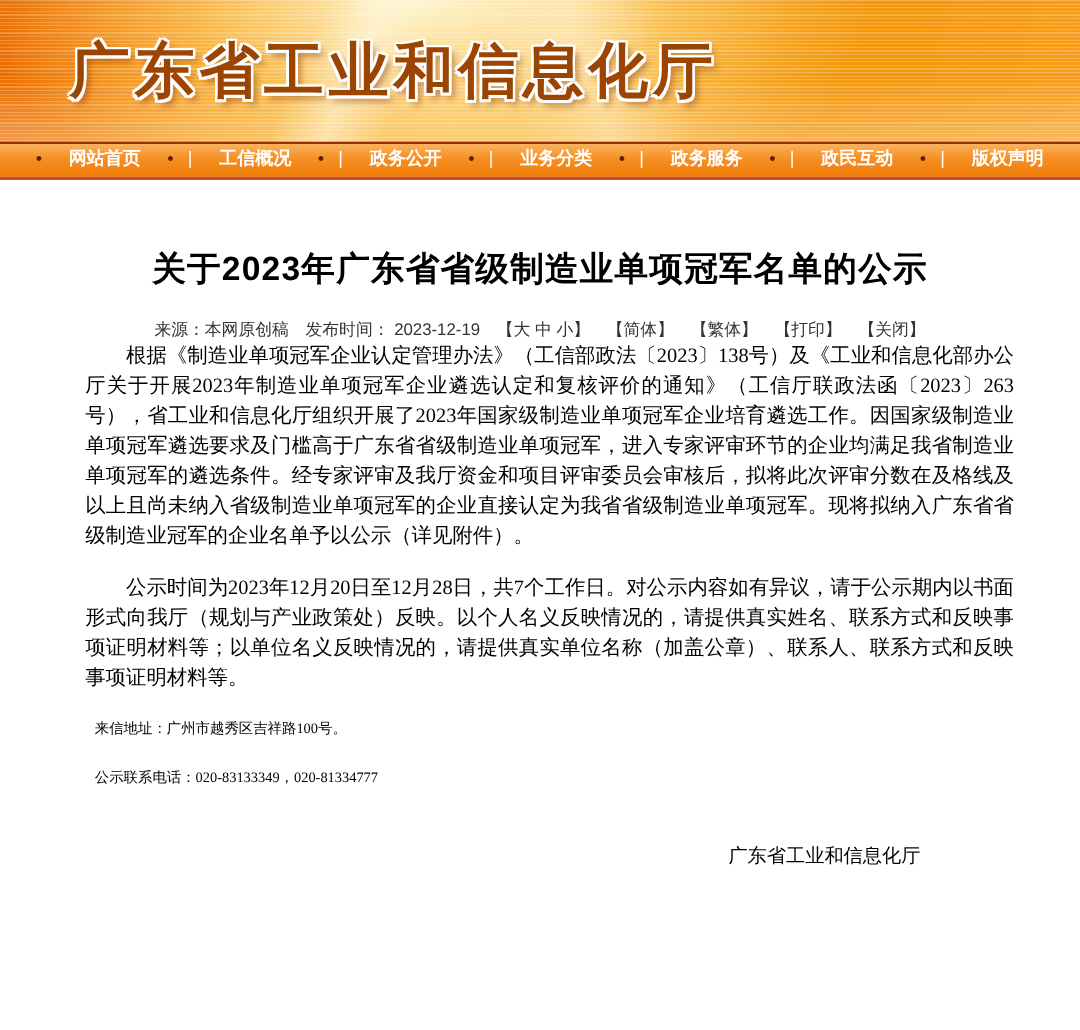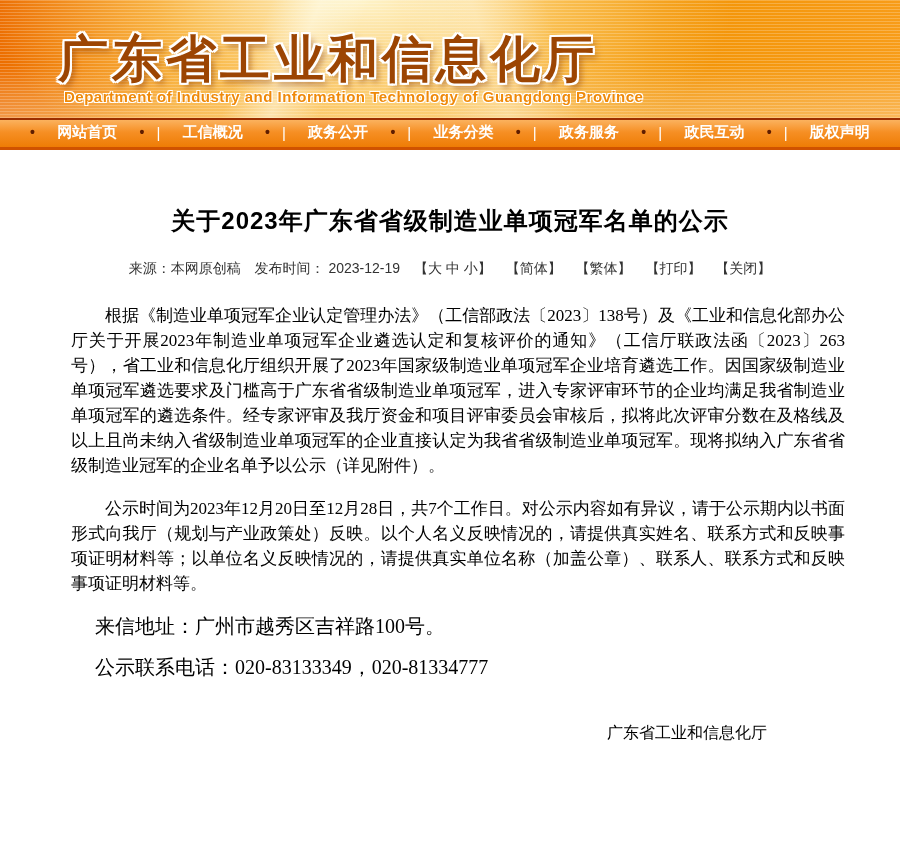--- a/index.html
+++ b/index.html
@@ -60,41 +60,41 @@
   .nav-item { color: #ffffff; text-decoration: none; cursor: pointer; }
   .nav-dot { color: #5f1d00; font-size: 14px; }
   .nav-sep { color: #ffffff; font-weight: normal; }
   .nav-group { display: flex; gap: 12px; align-items: center; }
 
   
   .content { padding: 0 55px; }
   .article-title {
     margin-top: 55px;
     text-align: center;
-    font-size: 24px; font-weight: bold; color: #000;
+    font-size: 28px; font-weight: bold; color: #000;
     font-family: "Liberation Sans", "DejaVu Sans", sans-serif;
     letter-spacing: 1px;
   }
   .meta {
-    margin-top: 23px; margin-bottom: 25px;
+    margin-top: 23px; 
     text-align: center;
     font-size: 14px; color: #333;
     font-family: "Liberation Sans", "DejaVu Sans", sans-serif;
   }
   .meta span, .meta a { margin: 0 5px; color: #333; text-decoration: none; }
   .meta a { cursor: pointer; }
 
   .para {
     font-size: 17px; line-height: 25px;
     text-align: justify; text-indent: 2em;
     margin-bottom: 18px;
     margin-left: 16px;
   }
   .line {
-    font-size: 20px; line-height: 25px;
+    font-size: 12px; line-height: 25px;
     text-indent: 2em;
     margin-bottom: 16px;
   }
   .attachment { margin-top: 26px; }
 
   .sig-block {
     margin-top: 40px;
     margin-left: auto; margin-right: 78px;
     width: max-content;
     text-align: center;
@@ -102,21 +102,20 @@
   }
   .sig-date { margin-top: 12px; }
 </style>
 </head>
 <body>
 
 <header class="banner">
   <div class="ray"></div>
   <div class="ray ray2"></div>
   <h1 class="banner-title">广东省工业和信息化厅</h1>
-  <div class="banner-subtitle">Department of Industry and Information Technology of Guangdong Province</div>
 </header>
 
 <nav class="topnav">
   <span class="nav-dot">•</span>
   <a class="nav-item">网站首页</a>
   <span class="nav-group">
       <span class="nav-dot">•</span>
       <span class="nav-sep">|</span>
     </span>
   <a class="nav-item">工信概况</a>

